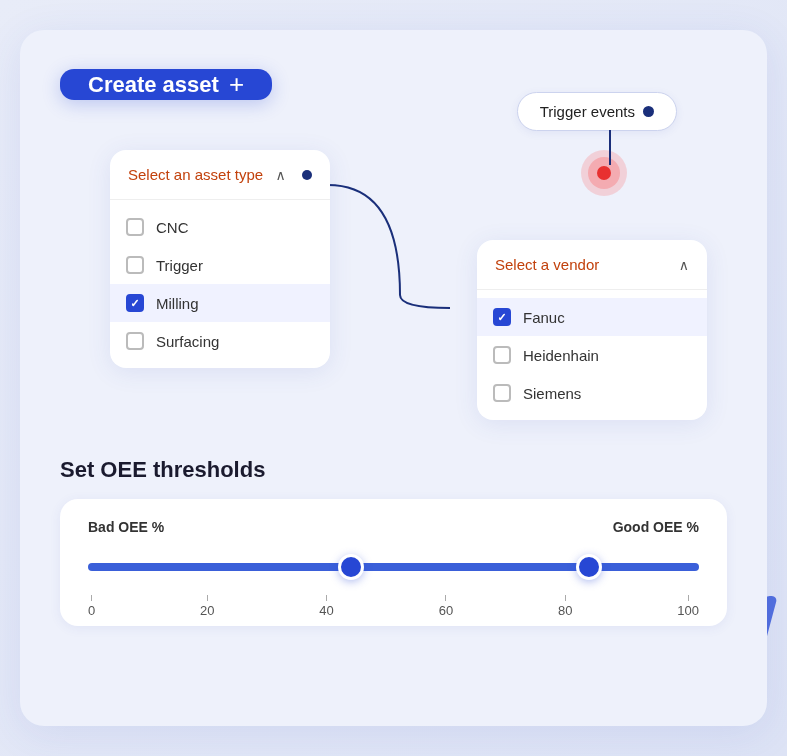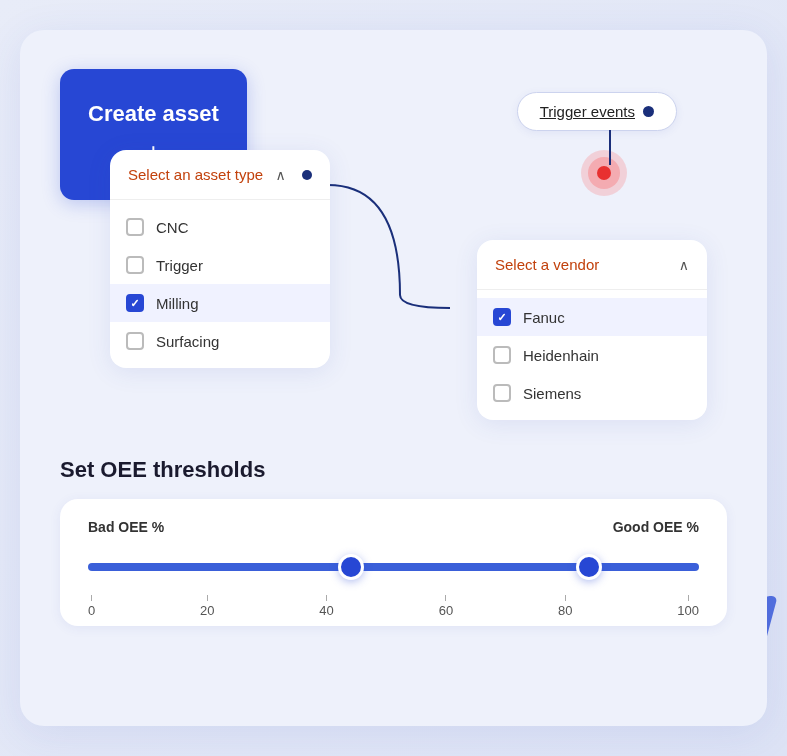--- a/index.html
+++ b/index.html
@@ -53,30 +53,29 @@
 
     
     .create-asset-btn {
       position: absolute;
       top: 39px;
       left: 40px;
       background: #2747d4;
       color: #fff;
       border: none;
       border-radius: 14px;
-      padding: 32px 28px;
+      padding: 0 28px;
       font-size: 22px;
       font-weight: 700;
       cursor: pointer;
       display: flex;
       align-items: center;
       gap: 10px;
       white-space: nowrap;
       box-shadow: 0 4px 18px rgba(39,71,212,0.25);
-      flex-direction: column;
     }
     .create-asset-btn .plus {
       font-size: 26px;
       font-weight: 400;
     }
 
     
     .trigger-events-node {
       position: absolute;
       top: 62px;
@@ -85,21 +84,20 @@
       border: 1.5px solid #ccd3ee;
       border-radius: 22px;
       padding: 10px 22px;
       font-size: 15px;
       font-weight: 500;
       color: #222;
       display: flex;
       align-items: center;
       gap: 8px;
       box-shadow: 0 2px 8px rgba(60,80,180,0.08);
-      text-decoration: underline;
     }
     .trigger-events-node .dot {
       width: 11px;
       height: 11px;
       background: #1a2f7a;
       border-radius: 50%;
     }
 
     
     .pulse-container {

